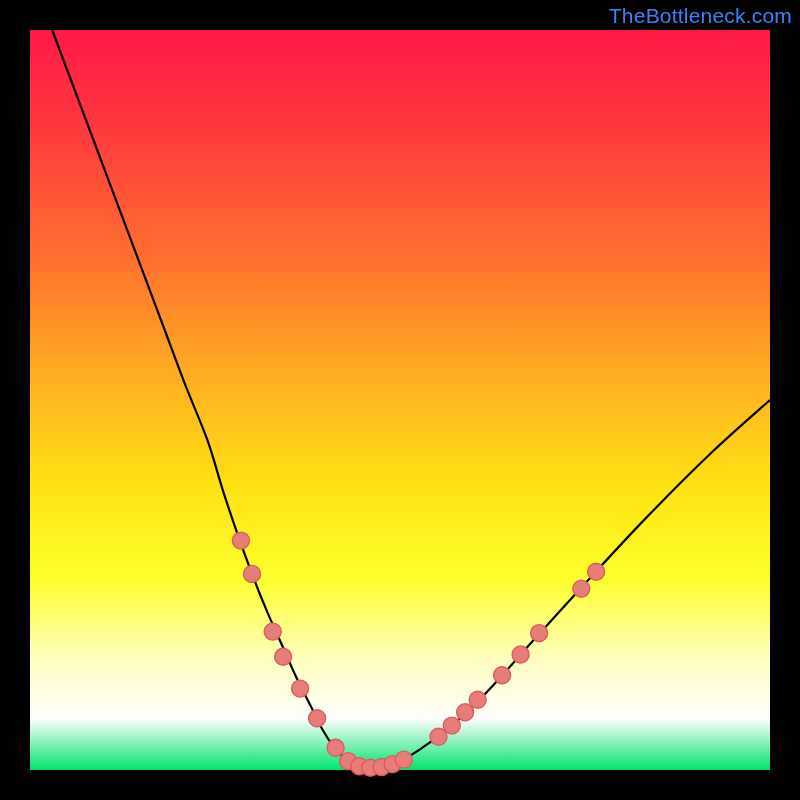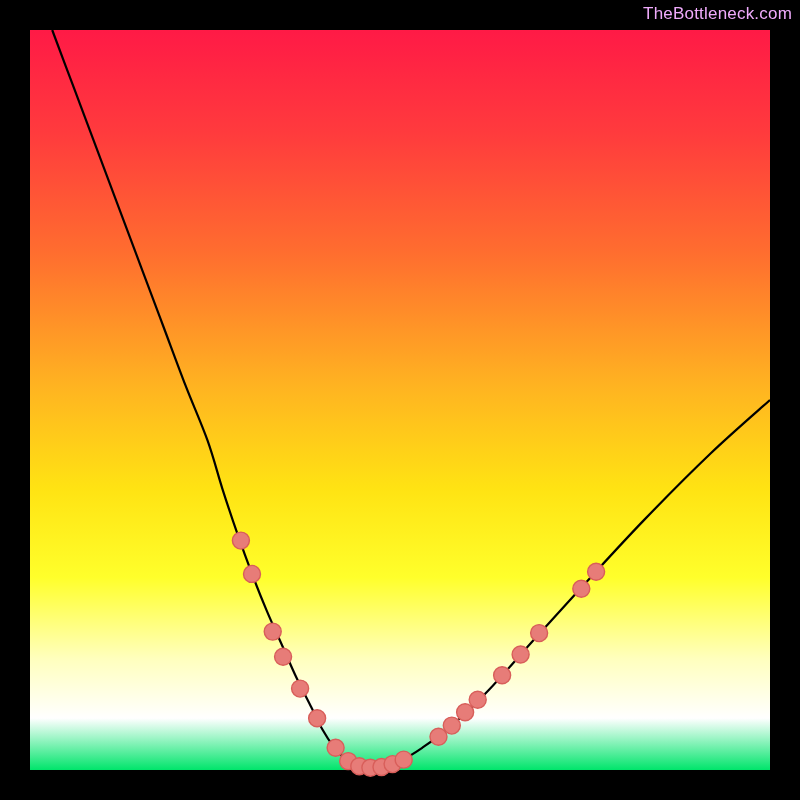--- a/index.html
+++ b/index.html
@@ -32,22 +32,22 @@
       #ffff2b 74%,
       #ffffbe 85%,
       #ffffff 93%,
       #00e56b 100%
     );
   }
   .watermark {
     position: absolute;
     top: 4px;
     right: 8px;
-    color: #f0abfc;
-    font-size: 17px;
+    color: #3b82f6;
+    font-size: 21px;
     font-weight: 500;
     letter-spacing: 0.2px;
     user-select: none;
   }
   svg.curve {
     position: absolute;
     inset: 0;
     width: 740px;
     height: 740px;
     overflow: visible;

